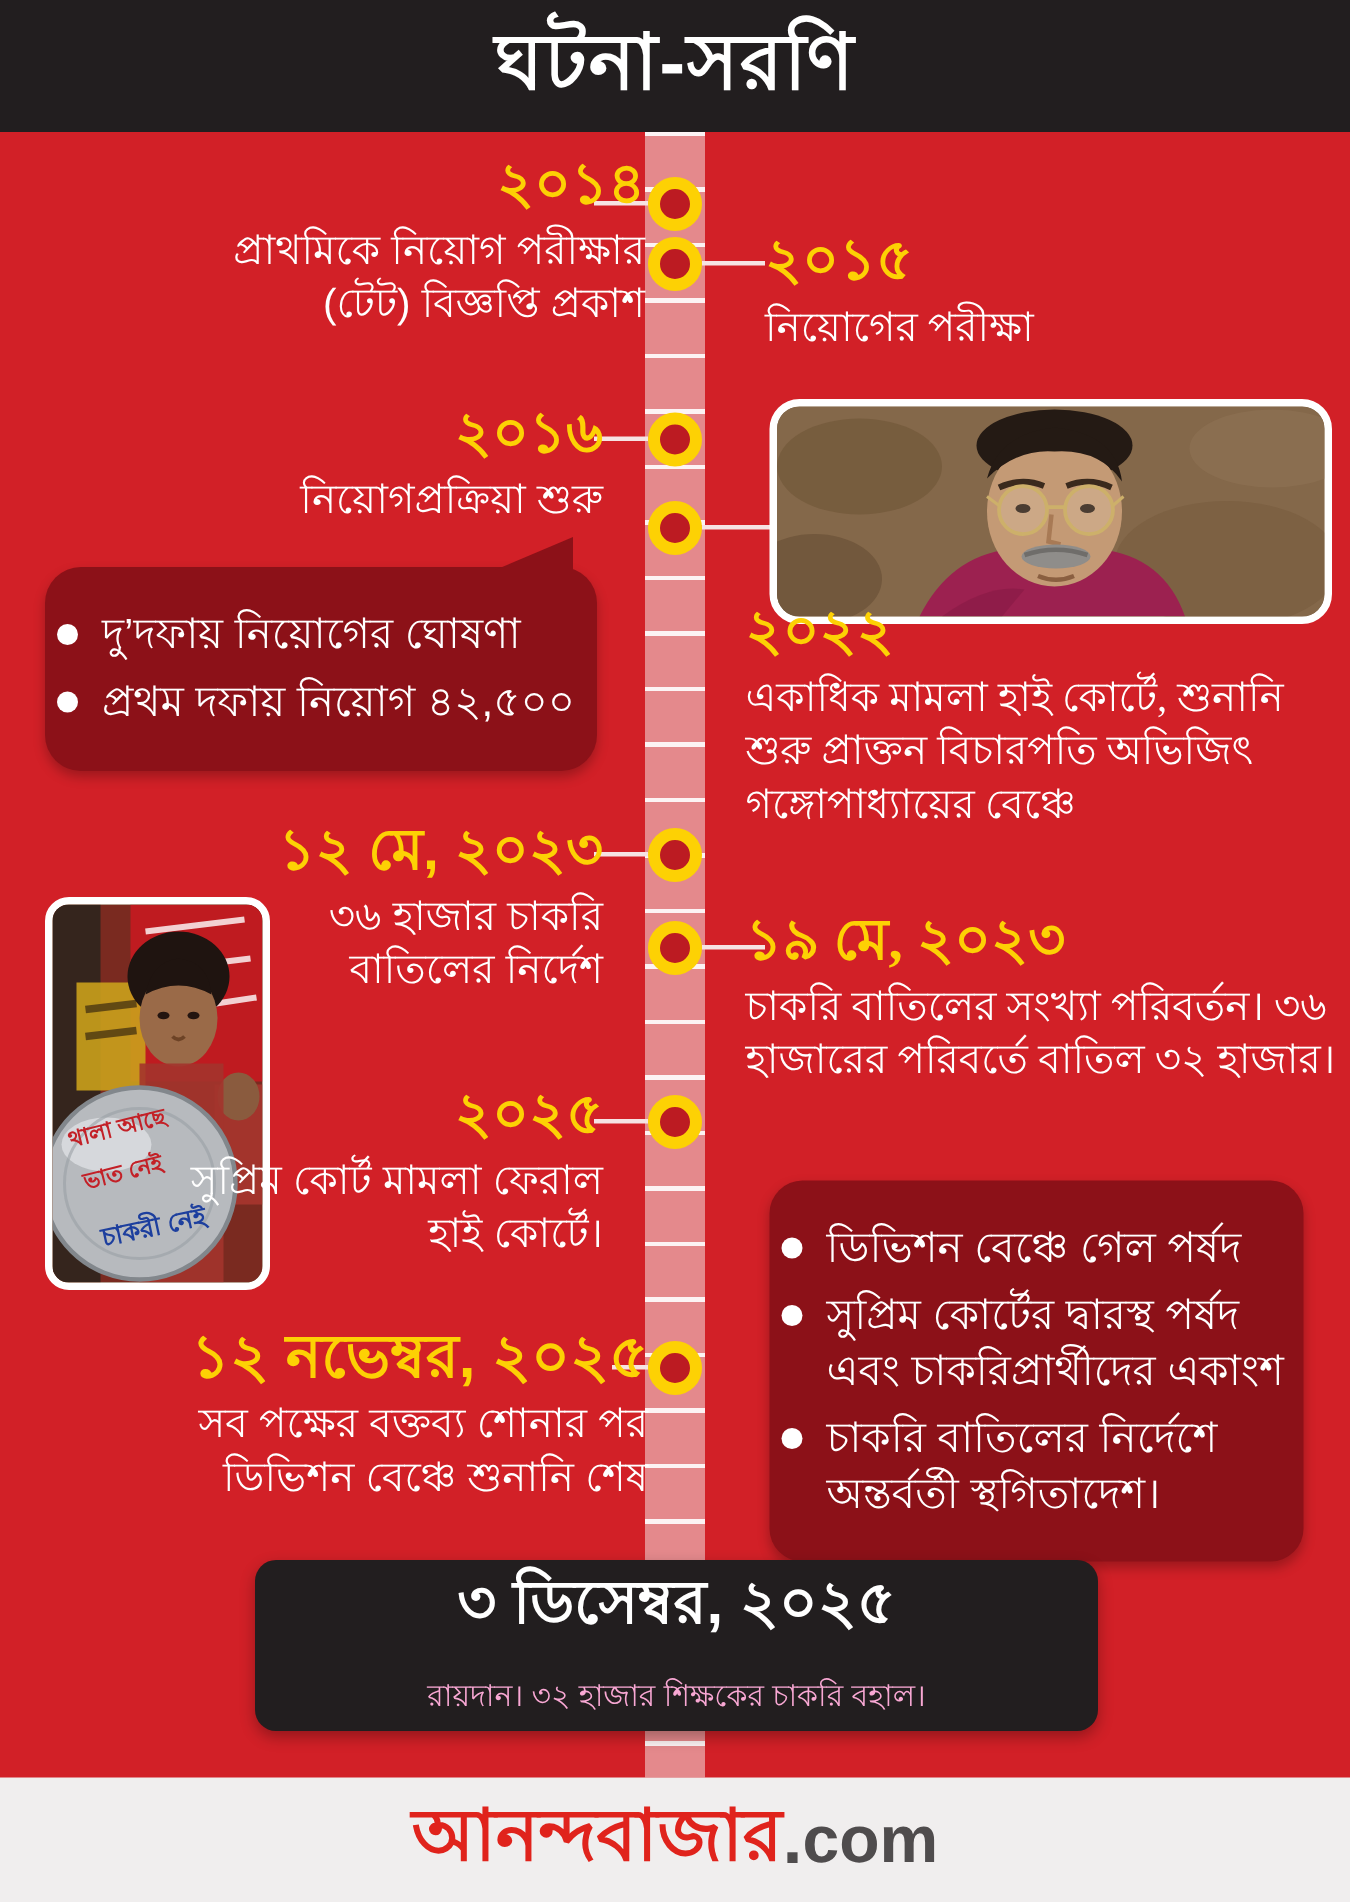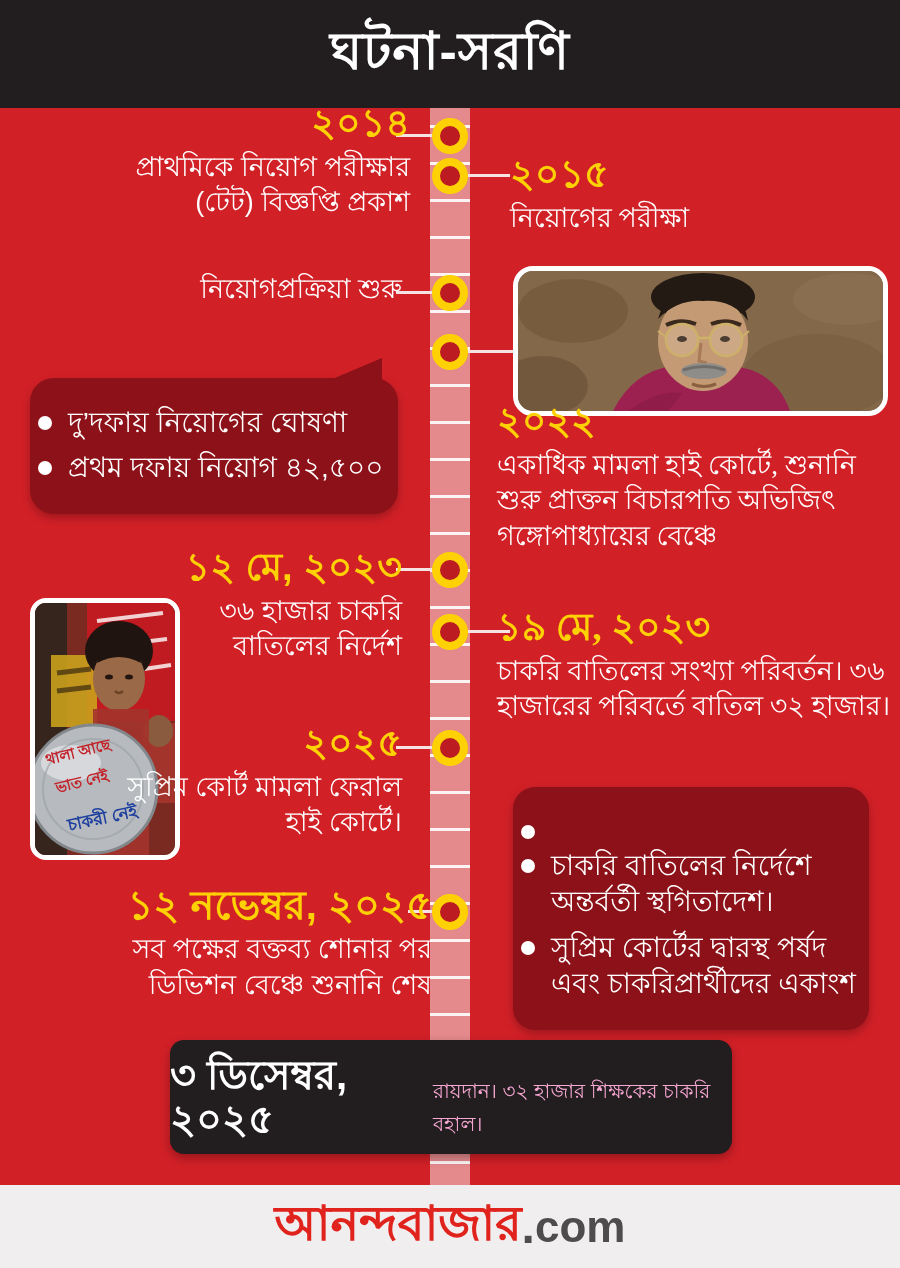--- a/index.html
+++ b/index.html
@@ -3,21 +3,21 @@
 <meta charset="utf-8">
 <style>
   html,body{margin:0;padding:0;background:#555;}
   #canvas{
     position:relative;width:900px;height:1268px;margin:0 auto;
     background:#d22027;overflow:hidden;
     font-family:"Liberation Sans","DejaVu Sans",sans-serif;
   }
   
   .header{
-    position:absolute;left:0;top:0;width:900px;height:108px;background:#221e1f;
+    position:absolute;left:0;top:0;width:900px;height:88px;background:#221e1f;
     display:flex;align-items:center;justify-content:center;z-index:5;
   }
   .header .title{color:#fff;font-size:52px;font-weight:bold;letter-spacing:1px;}
   
   .tl-bar{
     position:absolute;left:430px;top:88px;width:40px;height:1097px;
     background:
       repeating-linear-gradient(to bottom, rgba(255,255,255,.9) 0 3px, rgba(255,255,255,0) 3px 37px),
       #e4898c;
     z-index:1;
@@ -48,21 +48,21 @@
   .bullet .btext{color:#fff;font-size:28px;line-height:1.3;}
   
   .photo{
     position:absolute;border:5px solid #fff;border-radius:20px;overflow:hidden;
     box-sizing:border-box;z-index:4;background:#84684a;
   }
   
   .verdict{
     position:absolute;left:170px;top:1040px;width:562px;height:114px;
     background:#221e1f;border-radius:14px;z-index:6;
-    display:flex;flex-direction:row;align-items:center;justify-content:center;
+    display:flex;flex-direction:column;align-items:center;justify-content:center;
     box-shadow:0 4px 10px rgba(0,0,0,.3);
   }
   .verdict .vdate{color:#fff;font-size:40px;font-weight:bold;line-height:1.1;}
   .verdict .vtext{color:#f9a8d4;font-size:20px;margin-top:24px;}
   
   .footer{
     position:absolute;left:0;top:1185px;width:900px;height:83px;background:#f0eeee;
     display:flex;align-items:center;justify-content:center;z-index:5;
   }
   .footer .brand-bn{color:#e0231c;font-size:48px;font-weight:bold;}
@@ -91,21 +91,21 @@
 
   <div class="conn" style="left:396px;width:36px;top:134px"></div>
   <div class="conn" style="left:468px;width:42px;top:174px"></div>
   <div class="conn" style="left:396px;width:36px;top:291px"></div>
   <div class="conn" style="left:468px;width:46px;top:350px"></div>
   <div class="conn" style="left:396px;width:36px;top:568px"></div>
   <div class="conn" style="left:468px;width:42px;top:630px"></div>
   <div class="conn" style="left:396px;width:36px;top:746px"></div>
   <div class="conn" style="left:408px;width:24px;top:910px"></div>
 
-  <div class="ev left" style="right:490px;top:102px;width:330px">
+  <div class="ev left" style="right:470px;top:102px;width:330px">
     <div class="year">২০১৪</div>
     <div class="etext">প্রাথমিকে নিয়োগ পরীক্ষার (টেট) বিজ্ঞপ্তি প্রকাশ</div>
   </div>
 
   <div class="ev right" style="left:510px;top:153px;width:340px">
     <div class="year">২০১৫</div>
     <div class="etext">নিয়োগের পরীক্ষা</div>
   </div>
 
   <div class="photo" style="left:513px;top:266px;width:375px;height:150px">
@@ -131,20 +131,21 @@
       <line x1="148" y1="66" x2="140" y2="60" stroke="#cdb06a" stroke-width="2"></line>
       <line x1="224" y1="66" x2="231" y2="60" stroke="#cdb06a" stroke-width="2"></line>
       <path d="M183,72 L181,90 L189,92" stroke="#a87a55" stroke-width="3" fill="none"></path>
       <ellipse cx="186" cy="100" rx="23" ry="8" fill="#8f8d8a"></ellipse>
       <path d="M165,99 Q186,92 207,99" stroke="#6f6d6a" stroke-width="3" fill="none"></path>
       <path d="M174,113 Q186,118 198,113" stroke="#8a5f40" stroke-width="3" fill="none"></path>
     </svg>
   </div>
 
   <div class="ev left" style="right:498px;top:268px;width:330px">
+    <div class="year">২০১৬</div>
     <div class="etext">নিয়োগপ্রক্রিয়া শুরু</div>
   </div>
 
   <div class="callout" style="left:30px;top:378px;width:352px">
     <div class="tail"></div>
     <div class="bullet">
       <span class="dot"></span>
       <span class="btext">দু’দফায় নিয়োগের ঘোষণা</span>
     </div>
     <div class="bullet">
@@ -198,28 +199,29 @@
   </div>
 
   <div class="ev left" style="right:498px;top:722px;width:280px">
     <div class="year">২০২৫</div>
     <div class="etext">সুপ্রিম কোর্ট মামলা ফেরাল হাই কোর্টে।</div>
   </div>
 
   <div class="callout" style="left:513px;top:787px;width:340px;border-radius:22px">
     <div class="bullet">
       <span class="dot"></span>
+      <span class="btext">ডিভিশন বেঞ্চে গেল পর্ষদ</span>
+    </div>
+    <div class="bullet">
+      <span class="dot"></span>
+      <span class="btext">সুপ্রিম কোর্টের দ্বারস্থ পর্ষদ এবং চাকরিপ্রার্থীদের একাংশ</span>
     </div>
     <div class="bullet">
       <span class="dot"></span>
       <span class="btext">চাকরি বাতিলের নির্দেশে অন্তর্বর্তী স্থগিতাদেশ।</span>
-    </div>
-    <div class="bullet">
-      <span class="dot"></span>
-      <span class="btext">সুপ্রিম কোর্টের দ্বারস্থ পর্ষদ এবং চাকরিপ্রার্থীদের একাংশ</span>
     </div>
   </div>
 
   <div class="ev left" style="right:468px;top:882px;width:400px">
     <div class="year year-big">১২ নভেম্বর, ২০২৫</div>
     <div class="etext" style="width:340px;margin-left:auto">সব পক্ষের বক্তব্য শোনার পর ডিভিশন বেঞ্চে শুনানি শেষ</div>
   </div>
 
   <div class="verdict">
     <div class="vdate">৩ ডিসেম্বর, ২০২৫</div>

